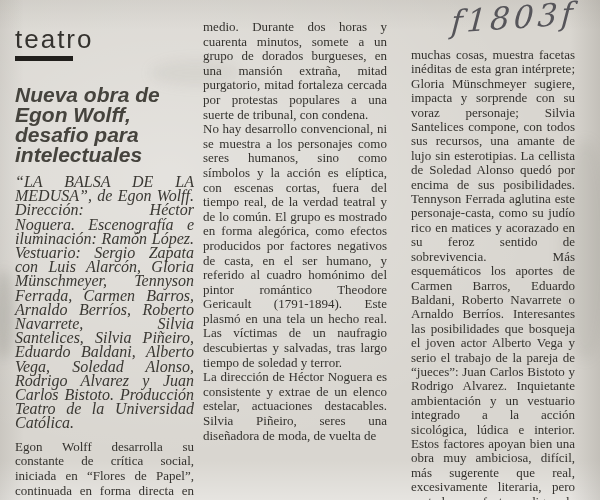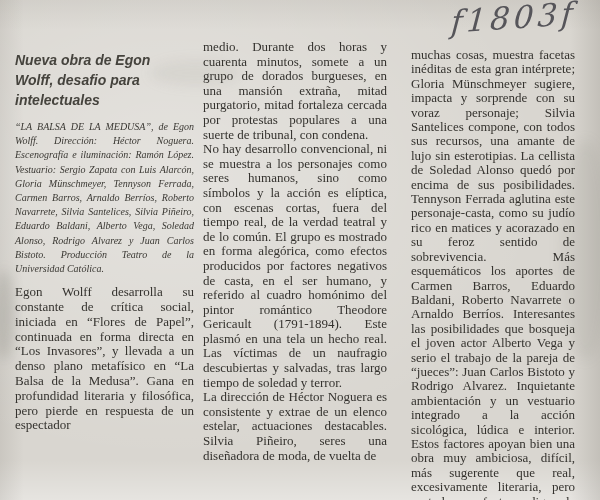--- a/index.html
+++ b/index.html
@@ -19,49 +19,49 @@
   }
 
   
   .smudge { position: absolute; border-radius: 50%; filter: blur(6px); pointer-events: none; }
   .smudge-a { left: -6px; top: 270px; width: 20px; height: 90px; background: rgba(90,86,80,0.18); }
   .smudge-b { left: 560px; top: 140px; width: 50px; height: 220px; background: rgba(120,114,104,0.10); }
   .smudge-c { left: 150px; top: 60px; width: 90px; height: 26px; background: rgba(140,134,124,0.10); }
 
   .col { position: absolute; }
   .col-left  { left: 15px;  top: 26px; width: 179px; }
-  .col-mid   { left: 203px; top: 40px; width: 184px; }
+  .col-mid   { left: 203px; top: 20px; width: 184px; }
   .col-right { left: 399px; top: 0;    width: 188px; }
 
   .masthead-logo {
     font-family: "Liberation Sans", sans-serif;
     font-size: 26px; line-height: 26px;
     letter-spacing: 2px;
     color: #34322e;
   }
   .masthead-rule {
     width: 58px; height: 5px;
     background: #211f1c;
     margin-top: 4px;
   }
 
   .headline {
     margin: 24px 0 0 0;
     width: 176px;
     font-family: "Liberation Sans", sans-serif;
     font-style: italic;
     font-weight: 700;
-    font-size: 14px; line-height: 20px;
+    font-size: 21px; line-height: 20px;
     color: #45433d;
   }
 
   .credits {
     margin: 10px 0 0 0;
     font-style: italic;
-    font-size: 10px; line-height: 14.2px;
+    font-size: 16px; line-height: 14.2px;
     text-align: justify;
     color: #3a3833;
   }
 
   .body-text {
     margin: 9px 0 0 0;
     font-size: 13px; line-height: 14.8px;
     text-align: justify;
     color: #34322e;
   }
@@ -88,20 +88,24 @@
 </head>
 <body>
 
 <div class="page">
 
   <div class="smudge smudge-a"></div>
   <div class="smudge smudge-b"></div>
   <div class="smudge smudge-c"></div>
 
   <div class="col col-left">
+    <div class="masthead">
+      <div class="masthead-logo">teatro</div>
+      <div class="masthead-rule"></div>
+    </div>
     <h1 class="headline">Nueva obra de Egon Wolff, desafio para intelectuales</h1>
     <p class="credits">“LA BALSA DE LA MEDUSA”, de Egon Wolff. Dirección: Héctor Noguera. Escenografía e iluminación: Ramón López. Vestuario: Sergio Zapata con Luis Alarcón, Gloria Münschmeyer, Tennyson Ferrada, Carmen Barros, Arnaldo Berríos, Roberto Navarrete, Silvia Santelices, Silvia Piñeiro, Eduardo Baldani, Alberto Vega, Soledad Alonso, Rodrigo Alvarez y Juan Carlos Bistoto. Producción Teatro de la Universidad Católica.</p>
     <p class="body-text">Egon Wolff desarrolla su constante de crítica social, iniciada en “Flores de Papel”, continuada en forma directa en “Los Invasores”, y llevada a un denso plano metafísico en “La Balsa de la Medusa”. Gana en profundidad literaria y filosófica, pero pierde en respuesta de un espectador</p>
   </div>
 
   <div class="col col-mid">
     <p class="body-text">medio. Durante dos horas y cuarenta minutos, somete a un grupo de dorados burgueses, en una mansión extraña, mitad purgatorio, mitad fortaleza cercada por protestas populares a una suerte de tribunal, con condena.</p>
     <p class="body-text">No hay desarrollo convencional, ni se muestra a los personajes como seres humanos, sino como símbolos y la acción es elíptica, con escenas cortas, fuera del tiempo real, de la verdad teatral y de lo común. El grupo es mostrado en forma alegórica, como efectos producidos por factores negativos de casta, en el ser humano, y referido al cuadro homónimo del pintor romántico Theodore Gericault (1791-1894). Este plasmó en una tela un hecho real. Las víctimas de un naufragio descubiertas y salvadas, tras largo tiempo de soledad y terror.</p>
     <p class="body-text">La dirección de Héctor Noguera es consistente y extrae de un elenco estelar, actuaciones destacables. Silvia Piñeiro, seres una diseñadora de moda, de vuelta de</p>
   </div>

